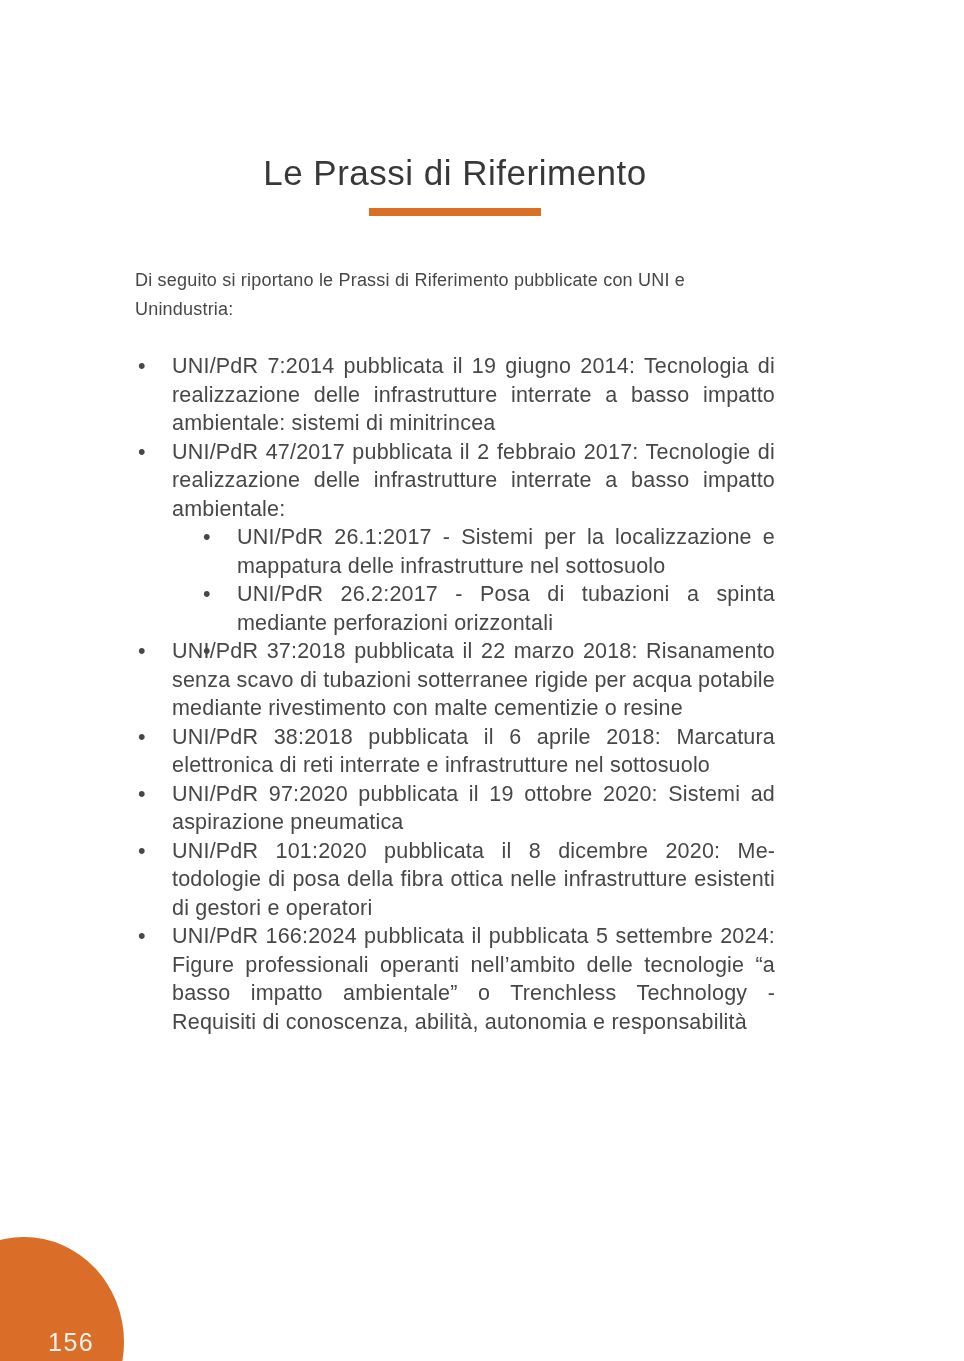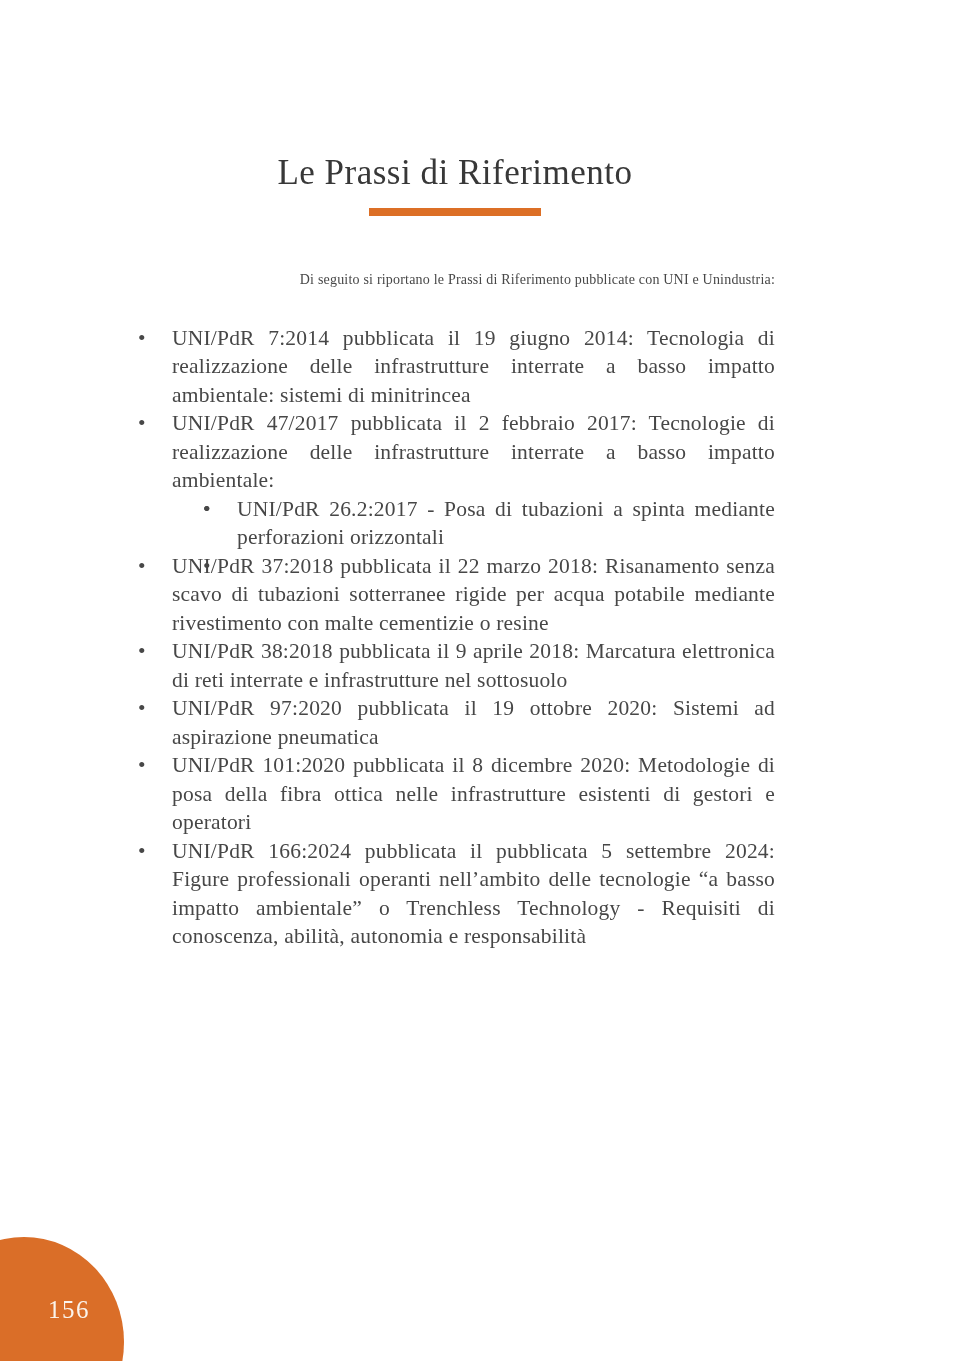--- a/index.html
+++ b/index.html
@@ -2,21 +2,21 @@
 <html><head>
 <meta charset="utf-8">
 <style>
   html, body { margin: 0; padding: 0; background: #ffffff; }
   .page {
     position: relative;
     width: 924px;
     height: 1361px;
     background: #ffffff;
     overflow: hidden;
-    font-family: Liberation Serif, serif;
+    font-family: Liberation Sans, sans-serif;
     color: #474747;
   }
   .content {
     position: absolute;
     left: 135px;
     top: 0;
     width: 640px;
   }
   .doc-title {
     margin: 152px 0 0 0;
@@ -28,24 +28,24 @@
     line-height: 1.2;
   }
   .title-rule {
     width: 172px;
     height: 8px;
     background: #dc6f26;
     margin: 14px auto 0 auto;
   }
   .intro {
     margin: 50px 0 0 0;
-    font-size: 14px;
+    font-size: 18px;
     line-height: 28.5px;
     letter-spacing: 0.2px;
-    text-align: right;
+    text-align: left;
   }
   .list {
     margin-top: 29px;
     font-size: 21.5px;
     line-height: 28.5px;
     letter-spacing: 0.2px;
   }
   .li {
     position: relative;
     text-align: justify;
@@ -66,21 +66,21 @@
     left: -76px;
     top: 1237px;
     width: 200px;
     height: 210px;
     border-radius: 50%;
     background: #da6e28;
   }
   .page-number {
     position: absolute;
     left: 48px;
-    top: 1296px;
+    top: 1328px;
     font-size: 25px;
     letter-spacing: 1.5px;
     color: #fbf4ec;
     font-weight: 400;
   }
 </style>
 </head>
 <body>
 
 <div class="page">
@@ -98,39 +98,40 @@
         <div class="li-text">UNI/PdR 7:2014 pubblicata il 19 giugno 2014: Tecnolo­gia di realizzazione delle infrastrutture interrate a basso impatto ambientale: sistemi di minitrincea</div>
       </div>
 
       <div class="li l1">
         <span class="bullet">•</span>
         <div class="li-text">UNI/PdR 47/2017 pubblicata il 2 febbraio 2017: Tec­nologie di realizzazione delle infrastrutture interrate a basso impatto ambientale:</div>
       </div>
 
       <div class="li l2">
         <span class="bullet">•</span>
+        <div class="li-text">UNI/PdR 26.1:2017 - Sistemi per la localizzazione e mappatura delle infrastrutture nel sottosuolo</div>
       </div>
 
       <div class="li l2">
         <span class="bullet">•</span>
         <div class="li-text">UNI/PdR 26.2:2017 - Posa di tubazioni a spinta mediante perforazioni orizzontali</div>
       </div>
 
       <div class="li l2">
         <span class="bullet">•</span>
       </div>
 
       <div class="li l1">
         <span class="bullet">•</span>
         <div class="li-text">UNI/PdR 37:2018 pubblicata il 22 marzo 2018: Risana­mento senza scavo di tubazioni sotterranee rigide per acqua potabile mediante rivestimento con malte ce­mentizie o resine</div>
       </div>
 
       <div class="li l1">
         <span class="bullet">•</span>
-        <div class="li-text">UNI/PdR 38:2018 pubblicata il 9 aprile 2018: Marcatura elettronica di reti interrate e infrastrutture nel sottosuolo</div>
+        <div class="li-text">UNI/PdR 38:2018 pubblicata il 6 aprile 2018: Marcatura elettronica di reti interrate e infrastrutture nel sottosuolo</div>
       </div>
 
       <div class="li l1">
         <span class="bullet">•</span>
         <div class="li-text">UNI/PdR 97:2020 pubblicata il 19 ottobre 2020: Sistemi ad aspirazione pneumatica</div>
       </div>
 
       <div class="li l1">
         <span class="bullet">•</span>
         <div class="li-text">UNI/PdR 101:2020 pubblicata il 8 dicembre 2020: Me­todologie di posa della fibra ottica nelle infrastrutture esistenti di gestori e operatori</div>

